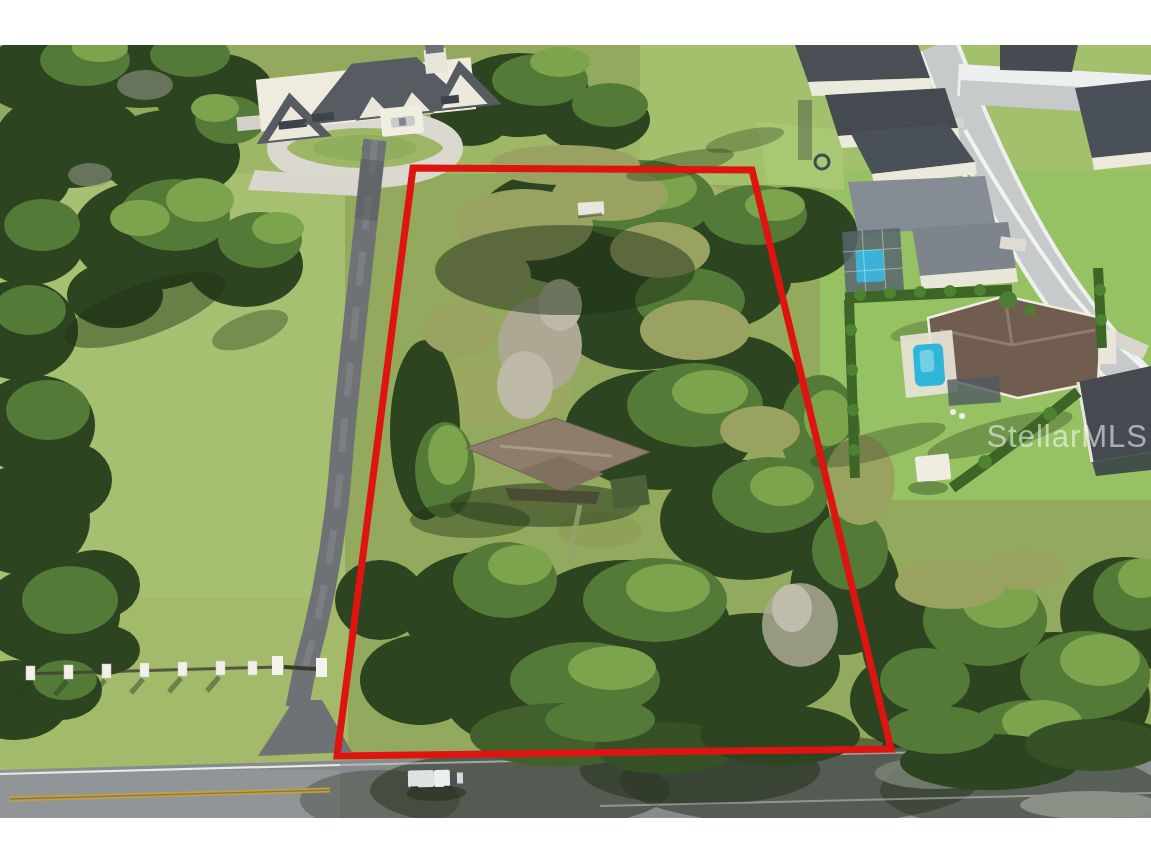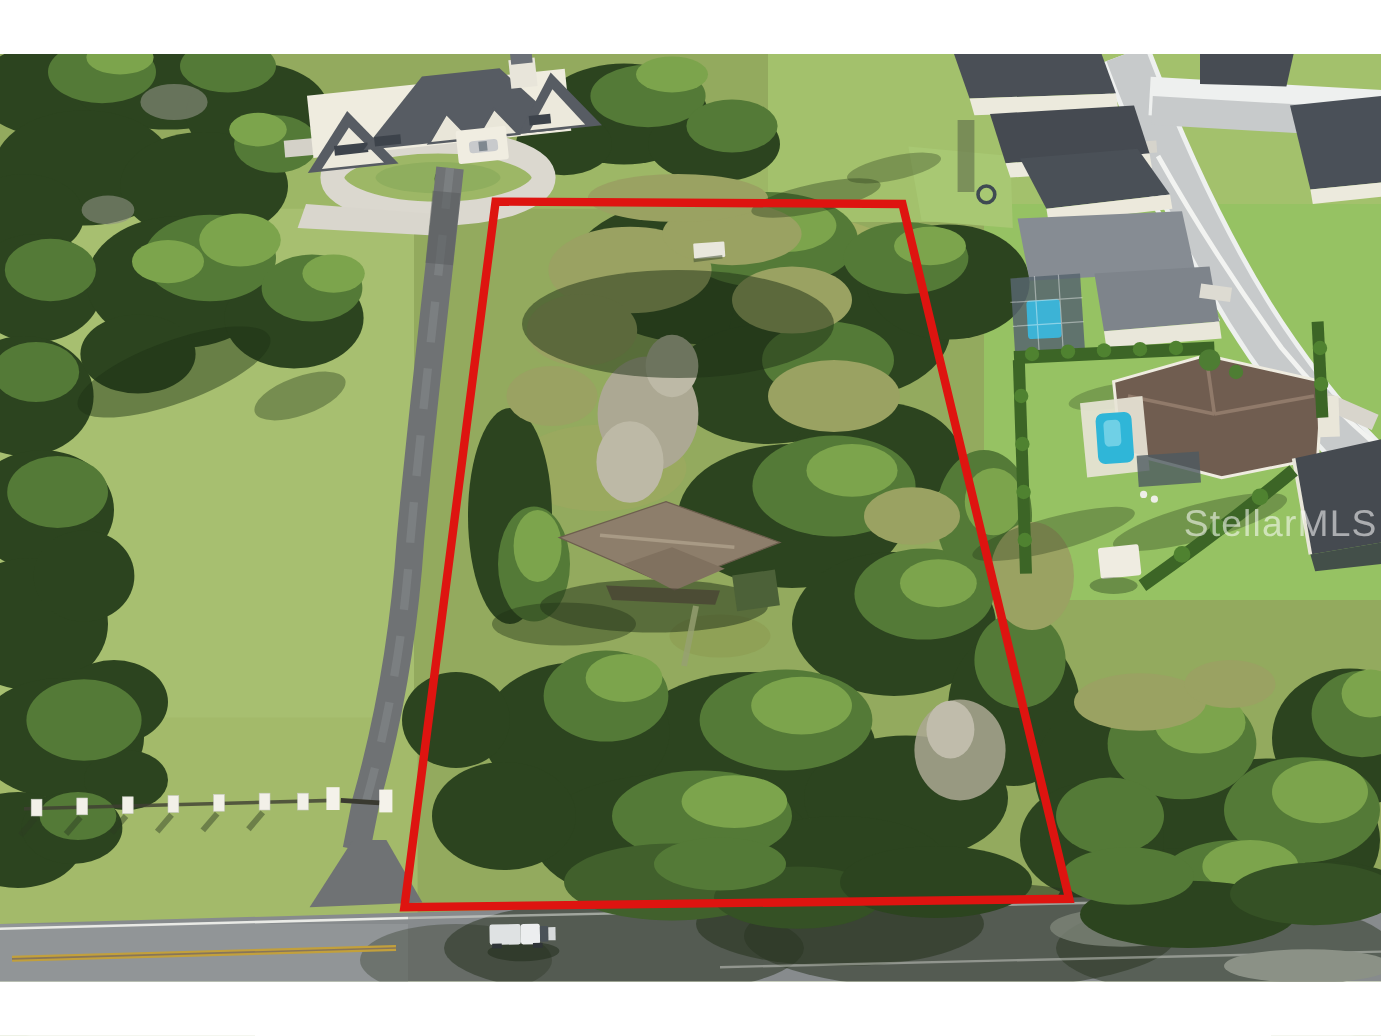--- a/index.html
+++ b/index.html
@@ -1,16 +1,16 @@
 <!DOCTYPE html>
 <html><head>
 <meta charset="utf-8">
 <style>
   html,body { margin:0; padding:0; background:#ffffff; }
-  figure.shot { width:1151px; height:863px; margin:0; position:relative; background:#ffffff; overflow:hidden;border-radius:26px; }
+  figure.shot { width:1151px; height:863px; margin:0; position:relative; background:#ffffff; overflow:hidden; }
   figure.shot svg { display:block; width:1151px; height:863px; }
   .wm { font-family:"Liberation Sans", sans-serif; font-weight:500; letter-spacing:1px; }
 </style>
 </head>
 <body>
 
 <figure class="shot">
 <svg viewBox="0 0 1151 863" xmlns="http://www.w3.org/2000/svg">
   <defs>
     <clipPath id="photoClip">

